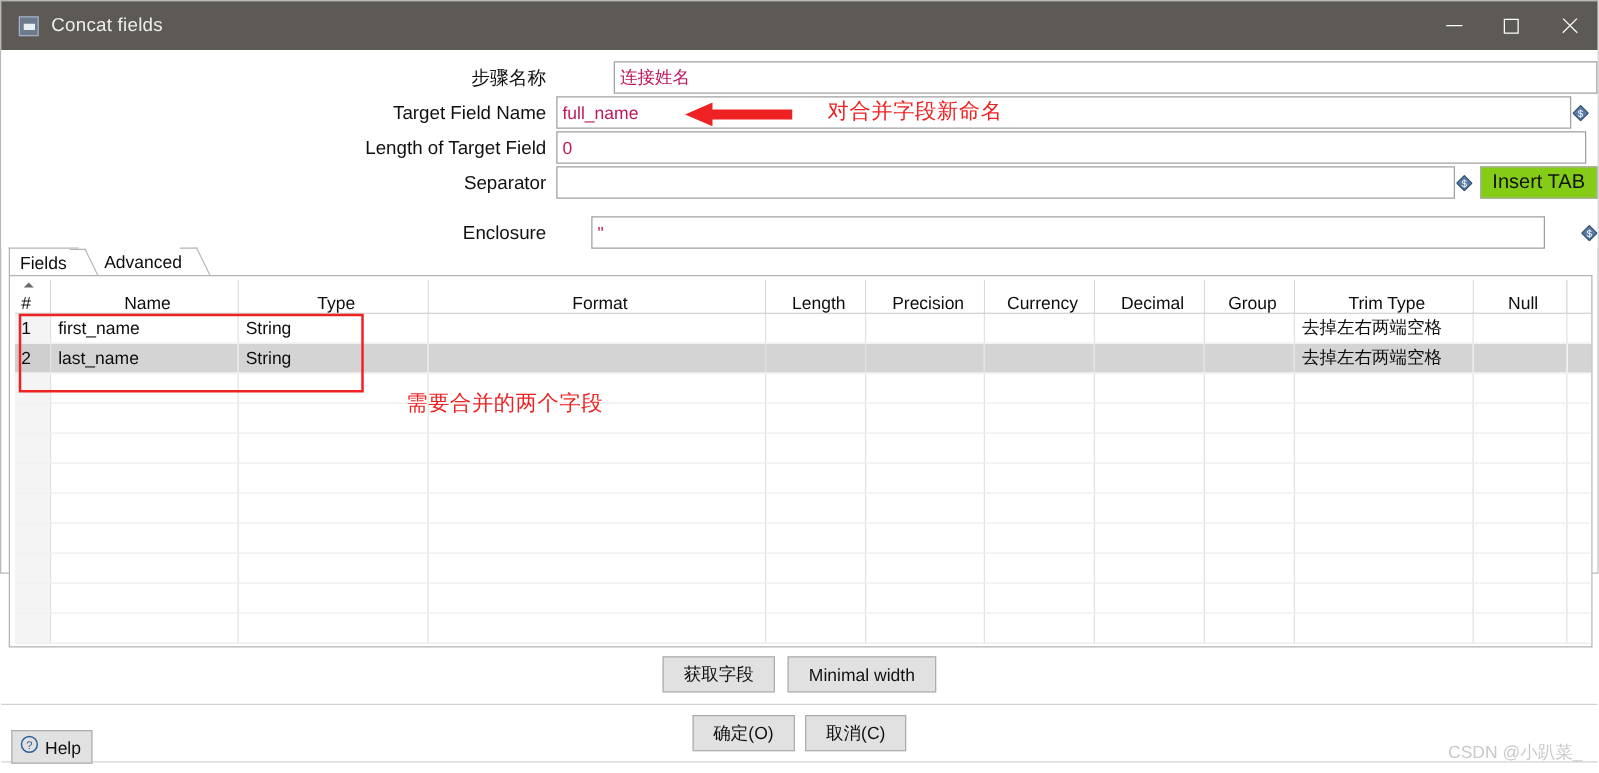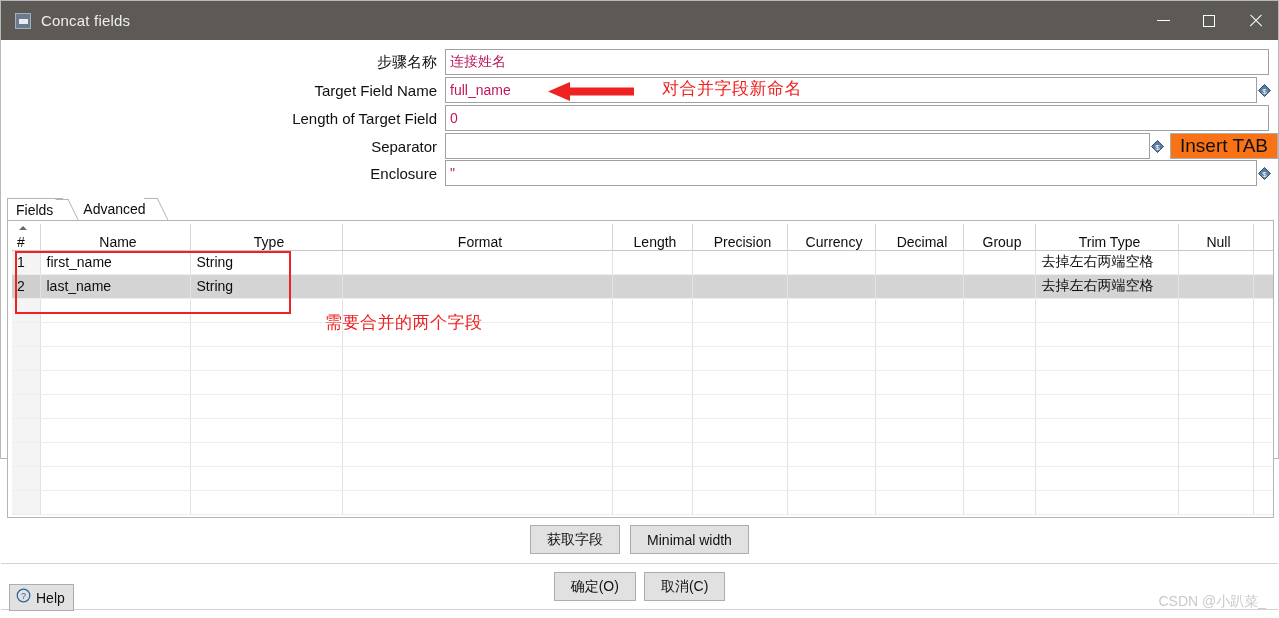--- a/index.html
+++ b/index.html
@@ -94,23 +94,23 @@
   .var-icon {
     width: 13px; height: 13px;
     flex: 0 0 auto;
     margin-left: 1px;
     position: relative;
   }
   .var-icon svg { display: block; }
 
   .btn-tab {
     height: 26px;
-    background: #f97316;
+    background: #84cc16;
     border: 1px solid #adadad;
-    font-size: 19px;
+    font-size: 16px;
     color: #111;
     padding: 2px 9px;
     display: flex; align-items: center;
     white-space: nowrap;
     margin-left: 6px;
   }
 
   
   .anno-arrow {
     position: absolute;
@@ -309,21 +309,21 @@
         <div class="wb-max"></div>
       </div>
       <div class="win-btn">
         <div class="wb-close"></div>
       </div>
     </div>
   </div>
 
   <div class="form-area">
 
-    <div class="form-row" style="top:8px;">
+    <div class="form-row" style="top:8px;gap:46px;">
       <div class="form-label">步骤名称</div>
       <div class="form-input" style="width:824px;">连接姓名</div>
     </div>
 
     <div class="form-row" style="top:36px;">
       <div class="form-label">Target Field Name</div>
       <div class="form-input" style="width:812px;">full_name</div>
       <div class="var-icon">
         <svg width="13" height="13" viewBox="0 0 13 13">
           <polygon points="6.5,0.5 12.5,6.5 6.5,12.5 0.5,6.5" fill="#5a7ba6" stroke="#32506f" stroke-width="1"></polygon>
@@ -342,21 +342,21 @@
       <div class="form-input" style="width:719px;"></div>
       <div class="var-icon">
         <svg width="13" height="13" viewBox="0 0 13 13">
           <polygon points="6.5,0.5 12.5,6.5 6.5,12.5 0.5,6.5" fill="#5a7ba6" stroke="#32506f" stroke-width="1"></polygon>
           <text x="6.5" y="9.5" font-size="8" fill="#ffffff" text-anchor="middle" font-family="Liberation Sans, sans-serif">$</text>
         </svg>
       </div>
       <div class="btn-tab">Insert TAB</div>
     </div>
 
-    <div class="form-row" style="top:119px;">
+    <div class="form-row" style="top:132px;gap:28px;">
       <div class="form-label">Enclosure</div>
       <div class="form-input" style="width:812px;">"</div>
       <div class="var-icon">
         <svg width="13" height="13" viewBox="0 0 13 13">
           <polygon points="6.5,0.5 12.5,6.5 6.5,12.5 0.5,6.5" fill="#5a7ba6" stroke="#32506f" stroke-width="1"></polygon>
           <text x="6.5" y="9.5" font-size="8" fill="#ffffff" text-anchor="middle" font-family="Liberation Sans, sans-serif">$</text>
         </svg>
       </div>
     </div>
   </div>

